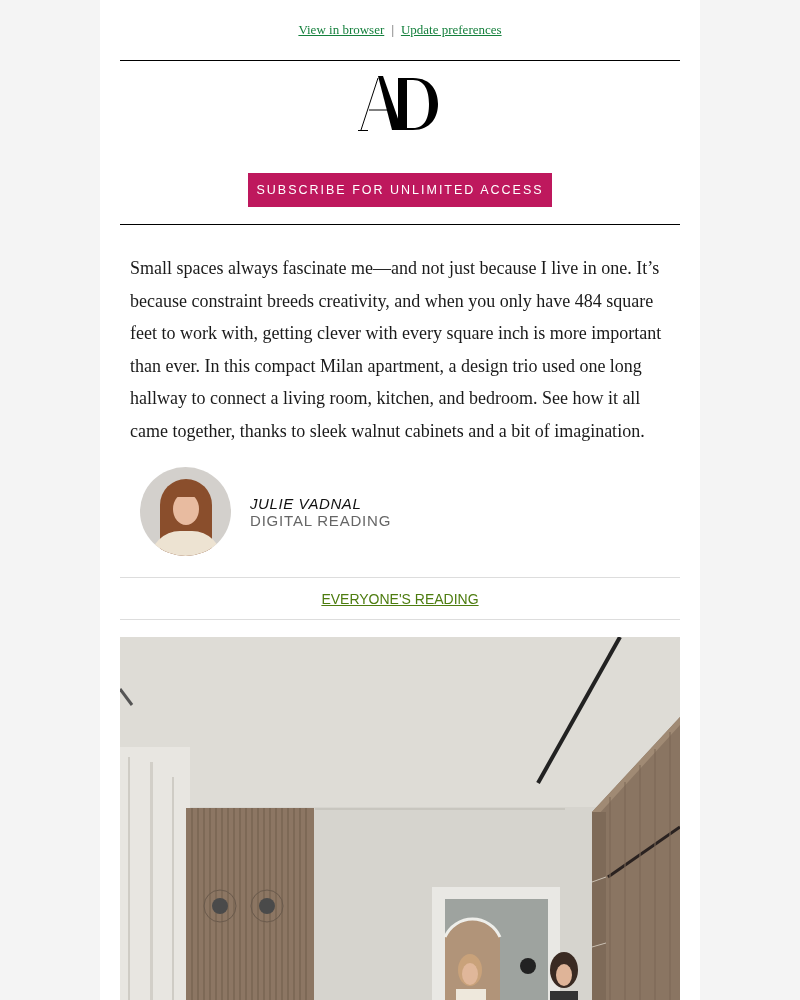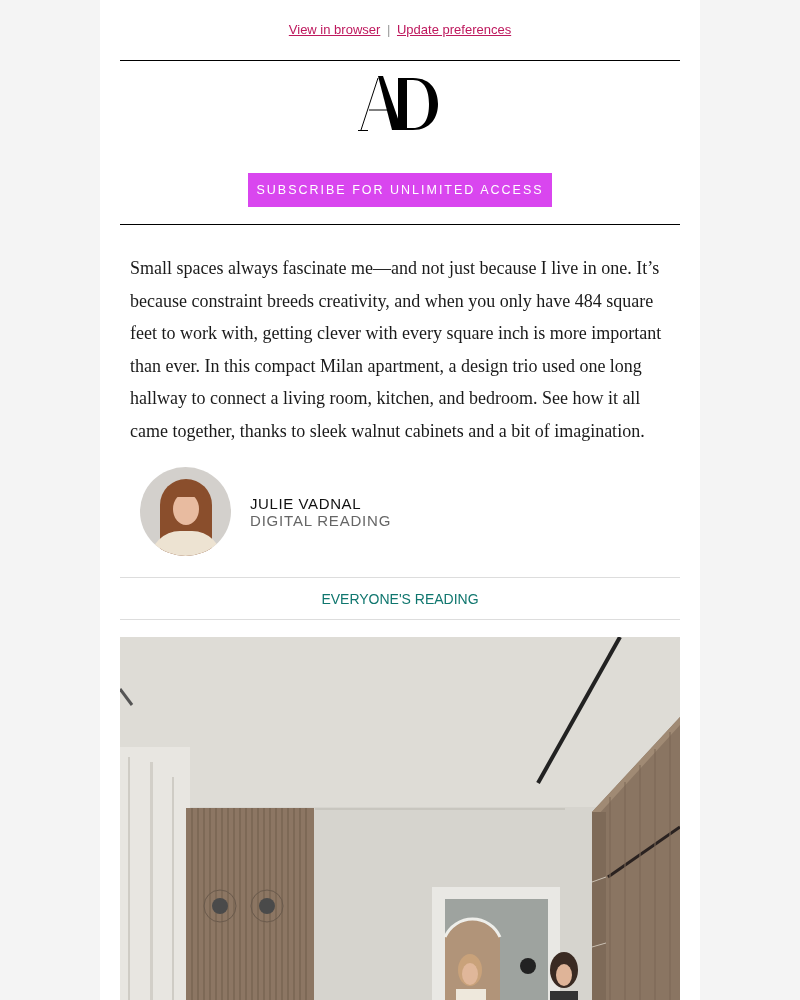--- a/index.html
+++ b/index.html
@@ -1,38 +1,38 @@
 <!DOCTYPE html>
 <html><head>
   <meta charset="utf-8">
   <style>
     * { box-sizing: border-box; margin: 0; padding: 0; }
     html, body { width: 800px; height: 1000px; overflow: hidden; }
     body { background: #f4f4f4; font-family: "Liberation Sans", sans-serif; }
     .card { position: absolute; left: 100px; top: 0; width: 600px; height: 1000px; background: #ffffff; }
     .preheader { position: absolute; top: 22px; left: 0; width: 600px; text-align: center; font-size: 13px; color: #999; }
-    .preheader a { color: #be185d; text-decoration: underline; }
+    .preheader a { color: #15803d; text-decoration: underline; font-family: Liberation Serif, serif; }
     .preheader .sep { color: #999; margin: 0 3px; }
     .rule-dark { position: absolute; left: 20px; width: 560px; height: 1px; background: #000; }
     .logo { position: absolute; top: 74px; left: 0; width: 600px; text-align: center; }
     .logo svg { display: inline-block; }
     .tagline { position: absolute; top: 142px; left: 0; width: 600px; text-align: center; font-size: 16px; color: #777; }
-    .cta { position: absolute; top: 173px; left: 148px; width: 304px; height: 34px; background: #d946ef; color: #fff; font-size: 12.5px; letter-spacing: 2px; text-align: center; line-height: 34px; text-decoration: none; display: block; }
+    .cta { position: absolute; top: 173px; left: 148px; width: 304px; height: 34px; background: #be185d; color: #fff; font-size: 12.5px; letter-spacing: 2px; text-align: center; line-height: 34px; text-decoration: none; display: block; }
     .body-text { position: absolute; top: 252px; left: 30px; width: 545px; font-family: Liberation Serif, serif; font-size: 18px; line-height: 32.5px; color: #1a1a1a; }
     .author { position: absolute; top: 467px; left: 40px; display: flex; align-items: center; }
     .avatar { width: 91px; height: 89px; border-radius: 50%; background: #d3d0cc; position: relative; overflow: hidden; }
     .avatar .hair { position: absolute; left: 20px; top: 12px; width: 52px; height: 80px; border-radius: 26px 26px 8px 8px; background: #8a4e2c; }
     .avatar .face { position: absolute; left: 33px; top: 26px; width: 26px; height: 32px; border-radius: 50%; background: #e8bba0; }
     .avatar .bangs { position: absolute; left: 28px; top: 16px; width: 36px; height: 14px; border-radius: 18px 18px 2px 2px; background: #8a4e2c; }
     .avatar .shirt { position: absolute; left: 10px; top: 64px; width: 72px; height: 40px; border-radius: 30px 30px 0 0; background: #ede3d2; }
     .author-info { margin-left: 19px; }
-    .author-name { font-size: 15px; color: #111; letter-spacing: 0.6px; line-height: 17px; }
+    .author-name { font-size: 15px; color: #111; letter-spacing: 0.6px; line-height: 17px; font-style: italic; }
     .author-title { font-size: 15px; color: #666; letter-spacing: 0.8px; line-height: 17px; }
     .rule-light { position: absolute; left: 20px; width: 560px; height: 1px; background: #ddd; }
-    .section-title { position: absolute; top: 591px; left: 0; width: 600px; text-align: center; font-size: 14px; color: #0f766e; }
+    .section-title { position: absolute; top: 591px; left: 0; width: 600px; text-align: center; font-size: 14px; color: #4d7c0f; text-decoration: underline; }
     .photo { position: absolute; left: 20px; top: 637px; width: 560px; height: 363px; overflow: hidden; background: #dcdbd5; }
   </style>
 </head>
 <body>
 
 <div class="card">
 
   <div class="preheader">
     <a href="#">View in browser</a>
     <span class="sep">|</span>

